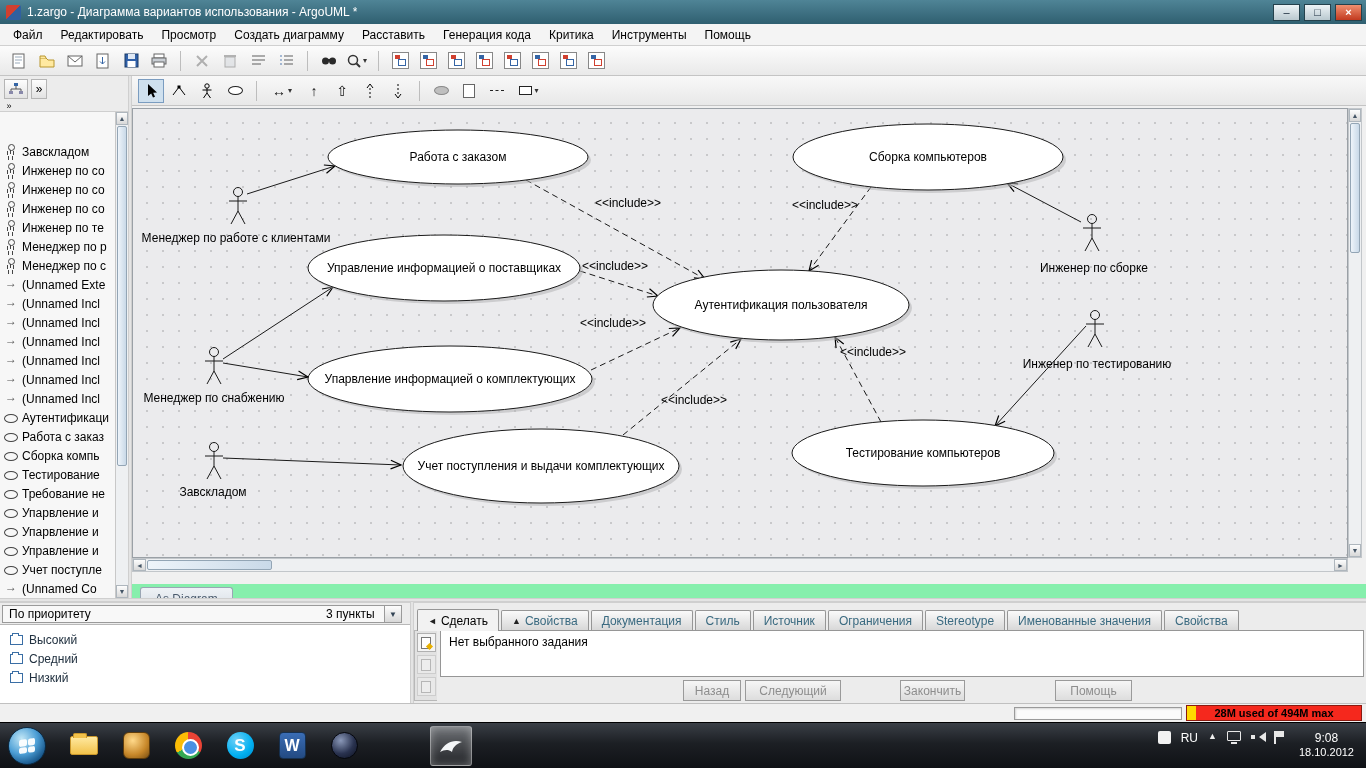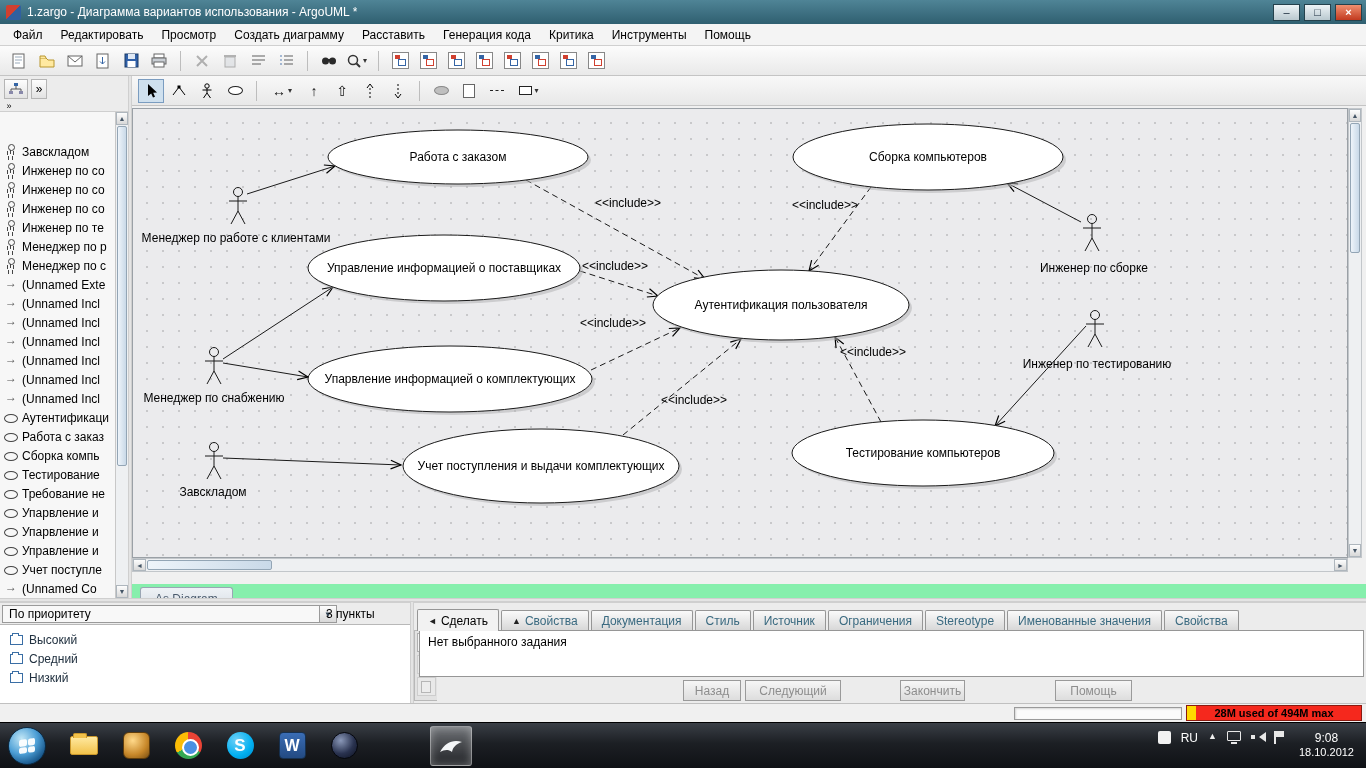--- a/index.html
+++ b/index.html
@@ -90,21 +90,21 @@
 
   
   #diagram-tabrow{position:absolute;left:132px;top:584px;width:1262px;height:26px;background:#86efac;border-bottom:1px solid #c4c4c4}
   #as-diagram-tab{position:absolute;left:8px;top:3px;height:23px;padding:4px 14px 0;
     background:linear-gradient(#eef2f6,#d7dde4);border:1px solid #9aa6b4;border-bottom:none;
     border-radius:3px 3px 0 0;color:#4a5a6c}
 
   
   #todo-panel{position:absolute;left:0;top:602px;width:410px;height:101px;background:#ececec;border-top:1px solid #cfcfcf}
   #todo-header{position:absolute;left:0;top:0;width:100%;height:22px;background:#ececec;border-bottom:1px solid #b8b8b8}
-  #todo-combo{position:absolute;left:2px;top:2px;width:335px;height:18px;background:#f8f8f8;
+  #todo-combo{position:absolute;left:2px;top:2px;width:400px;height:18px;background:#f8f8f8;
     border:1px solid #9a9a9a;display:flex;align-items:center}
   #todo-combo .lbl{padding-left:6px;flex:1;overflow:hidden;white-space:nowrap}
   #todo-combo .drop{width:17px;height:16px;display:flex;align-items:center;justify-content:center;
     background:linear-gradient(#fdfdfd,#d8d8d8);border-left:1px solid #9a9a9a;font-size:8px;color:#345}
   #todo-count{position:absolute;left:326px;top:4px;white-space:nowrap}
   #todo-list{position:absolute;left:0;top:22px;width:100%;height:79px;background:#fff;padding:5px 0 0 10px}
   .todo-item{height:19px;display:flex;align-items:center;color:#20303f}
   .ficon{width:13px;height:10px;border:1px solid #3a6ea5;background:#fff;position:relative;margin-right:6px;flex:none}
   .ficon::before{content:"";position:absolute;top:-3px;left:1px;width:5px;height:2px;background:#fff;border:1px solid #3a6ea5;border-bottom:none}
 
@@ -115,21 +115,21 @@
     background:linear-gradient(#fafafa,#d6d6d6);color:#3a6a80;display:flex;align-items:center;gap:4px;
     border-radius:2px 2px 0 0;white-space:nowrap}
   .dtab .ticn{font-size:9px;color:#222}
   .dtab.selected{background:#f2f2f2;color:#000;height:22px;position:relative;z-index:2}
   #details-strip{position:absolute;left:0;top:27px;width:23px;height:71px;background:#e2e2e2;border:1px solid #b8b8b8;border-right:none;
     display:flex;flex-direction:column;align-items:center;padding-top:2px;gap:3px}
   .strip-btn{width:19px;height:19px;display:flex;align-items:center;justify-content:center;border:1px solid #b0b0b0;background:#f4f4f4}
   .strip-btn .pg{width:10px;height:12px;background:#fff;border:1px solid #777;position:relative}
   .strip-btn.primary .pg::after{content:"";position:absolute;right:-2px;bottom:-1px;width:5px;height:5px;background:#e8b000;transform:rotate(45deg)}
   .strip-btn.disabled{opacity:.4}
-  #details-content{position:absolute;left:5px;top:27px;right:2px;height:47px;background:#fff;border:1px solid #969696}
+  #details-content{position:absolute;left:26px;top:27px;right:2px;height:47px;background:#fff;border:1px solid #969696}
   #details-message{padding:4px 8px}
   .dbtn{position:absolute;top:77px;height:21px;background:linear-gradient(#f6f6f6,#dddddd);
     border:1px solid #9a9a9a;color:#8d8d8d;font-size:12px;font-family:inherit;text-align:center}
 
   
   #statusbar{position:absolute;left:0;top:703px;width:1366px;height:19px;background:#f0f0f0;border-top:1px solid #c0c0c0}
   #status-progress{position:absolute;left:1014px;top:3px;width:168px;height:13px;background:#fbfbfb;
     border:1px solid #9a9a9a;box-shadow:inset 1px 1px 2px rgba(0,0,0,.15)}
   #memory-monitor{position:absolute;left:1186px;top:1px;width:176px;height:16px;background:#f5281d;
     border:1px solid #8a1a10;display:flex;align-items:center;justify-content:center;

